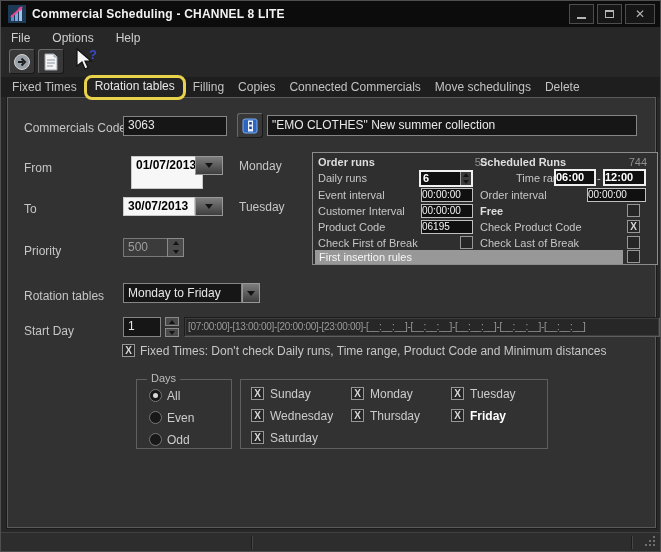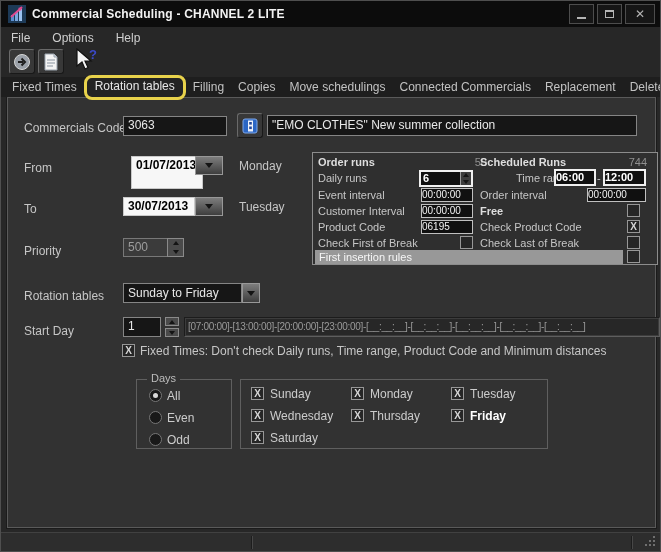--- a/index.html
+++ b/index.html
@@ -83,21 +83,21 @@
     <span class="app-icon">
       <svg width="18" height="18" viewBox="0 0 18 18">
         <rect x="0" y="0" width="18" height="18" fill="#1d3a57"></rect>
         <rect x="3" y="10" width="3" height="6" fill="#5b8fd0"></rect>
         <rect x="7" y="7" width="3" height="9" fill="#7aa8e0"></rect>
         <rect x="11" y="4" width="3" height="12" fill="#9cc2ef"></rect>
         <path d="M3 12 L12 4 L14 2" stroke="#e24a8f" stroke-width="2" fill="none"></path>
         <path d="M14 2 L10 3 L13 6 Z" fill="#e24a8f"></path>
       </svg>
     </span>
-    <span class="title">Commercial Scheduling - CHANNEL 2 LITE</span>
+    <span class="title">Commercial Scheduling - CHANNEL 8 LITE</span>
     <div class="winbtns">
       <span class="winbtn">
           <span class="min-glyph"></span>
         </span>
       <span class="winbtn">
           <span class="max-glyph"></span>
         </span>
       <span class="winbtn close">✕</span>
     </div>
   </div>
@@ -128,23 +128,22 @@
         <text x="15" y="11" font-size="13" font-weight="bold" fill="#3b49c8" font-family="Liberation Sans, sans-serif">?</text>
       </svg>
     </span>
   </div>
 
   <div class="tabstrip">
     <span class="tab">Fixed Times</span>
     <span class="tab active">Rotation tables</span>
     <span class="tab">Filling</span>
     <span class="tab">Copies</span>
+    <span class="tab">Connected Commercials</span>
     <span class="tab">Move schedulings</span>
-    <span class="tab">Connected Commercials</span>
-    <span class="tab">Replacement</span>
     <span class="tab">Delete</span>
   </div>
 
   <div class="main">
 
     <span class="abs lbl" style="left:16px;top:23px;">Commercials Code</span>
     <div class="abs field" style="left:115px;top:18px;width:104px;height:20px;">3063</div>
     <span class="abs tbtn" style="left:229px;top:15px;width:26px;height:25px;">
       <svg width="16" height="16" viewBox="0 0 16 16">
         <rect x="1" y="1" width="14" height="14" rx="2" fill="#2b66c4" stroke="#7fa7e8" stroke-width="1"></rect>
@@ -214,21 +213,21 @@
       <span class="checkbox" style="left:147px;top:83px;"></span>
       <span class="plabel" style="left:167px;top:84px;">Check Last of Break</span>
       <span class="checkbox" style="left:314px;top:83px;"></span>
 
       <div class="graybar" style="left:2px;top:97px;width:308px;height:14px;">First insertion rules</div>
       <span class="checkbox" style="left:314px;top:97px;"></span>
     </div>
 
     <span class="abs lbl" style="left:16px;top:191px;">Rotation tables</span>
     <div class="abs" style="left:115px;top:185px;width:137px;height:20px;display:flex;">
-      <div class="field" style="flex:1;height:20px;line-height:16px;">Sunday to Friday</div>
+      <div class="field" style="flex:1;height:20px;line-height:16px;">Monday to Friday</div>
       <span class="ddbtn" style="width:18px;height:20px;">
           <span class="tri-dn"></span>
         </span>
     </div>
 
     <span class="abs lbl" style="left:16px;top:226px;">Start Day</span>
     <div class="abs field" style="left:115px;top:219px;width:38px;height:20px;">1</div>
     <span class="abs spinbox" style="left:157px;top:219px;width:14px;height:9px;">
         <span class="tri-up sm"></span>
       </span>

